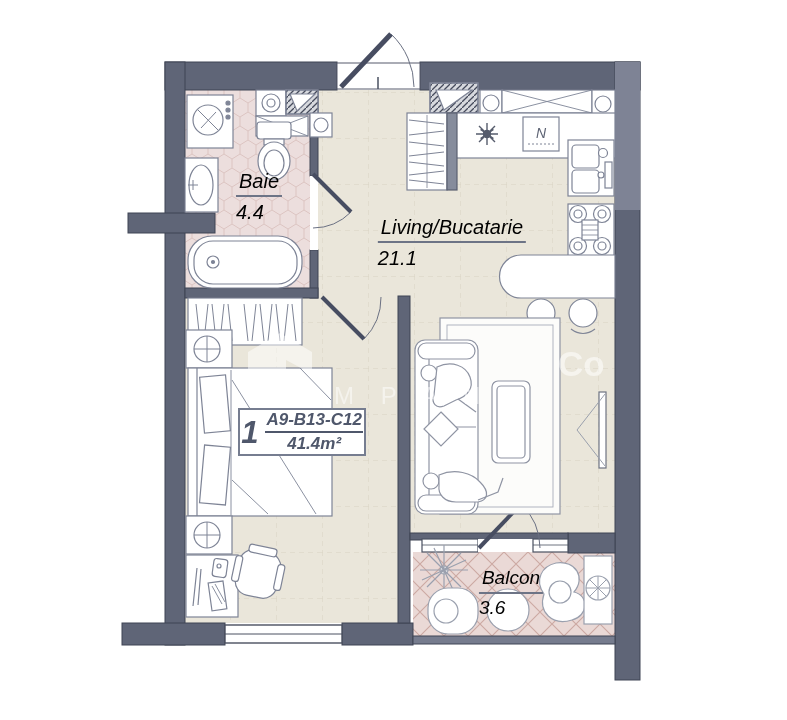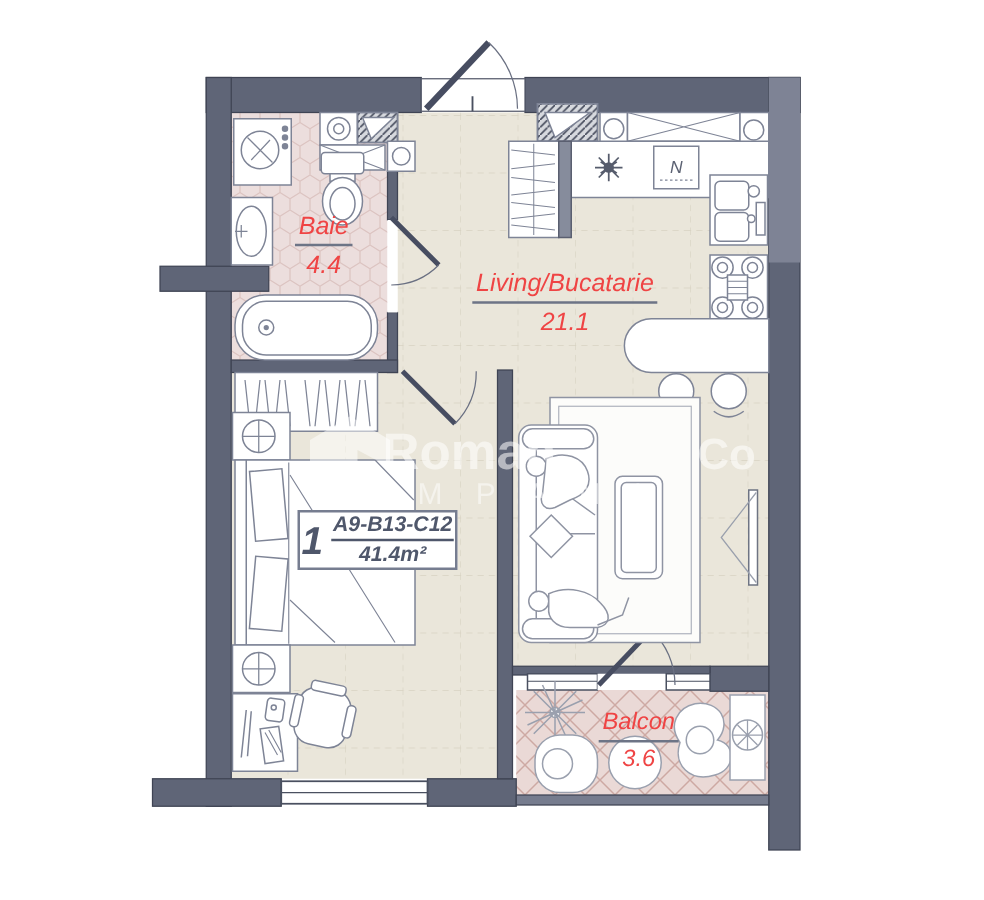--- a/index.html
+++ b/index.html
@@ -1,19 +1,19 @@
 <!DOCTYPE html>
 <html><head>
 <meta charset="utf-8">
 <style>
   html,body{margin:0;padding:0;background:#ffffff;}
   body{width:787px;height:720px;overflow:hidden;font-family:"Liberation Sans",sans-serif;}
   .stage{position:relative;width:787px;height:720px;background:#fff;}
   .stage svg{position:absolute;left:0;top:0;}
-  .room-label{position:absolute;transform:translateX(-50%);text-align:center;color:#ef4444;
+  .room-label{position:absolute;transform:translateX(-50%);text-align:left;color:#000000;
     font-style:italic;font-size:20px;line-height:1.1;z-index:3;white-space:nowrap;}
   .room-name{border-bottom:2px solid #6d7486;padding:0 3px 3px;display:inline-block;}
   .room-area{padding-top:4px;}
   .unit-box{position:absolute;left:238px;top:408px;width:128px;height:48px;background:#fff;
     border:2px solid #767d90;box-sizing:border-box;display:flex;align-items:center;justify-content:center;
     gap:7px;z-index:3;color:#4f576b;}
   .unit-num{font-size:31px;font-weight:700;font-style:italic;line-height:1;}
   .unit-col{display:flex;flex-direction:column;align-items:center;font-weight:700;font-style:italic;font-size:17px;line-height:1.15;text-align:center;}
   .unit-code{border-bottom:2px solid #4f576b;padding:0 1px 1px;}
   .unit-area{padding-top:1px;}
@@ -347,17 +347,16 @@
 </div>
 
 <div class="unit-box">
   <span class="unit-num">1</span>
   <span class="unit-col">
     <span class="unit-code">A9-B13-C12</span>
     <span class="unit-area">41.4m²</span>
   </span>
 </div>
 
-<div class="wm wm-main">Roman</div>
 <div class="wm wm-main2">Co</div>
 <div class="wm wm-sub">M P A N I</div>
 
 </div>
 
 </body></html>

